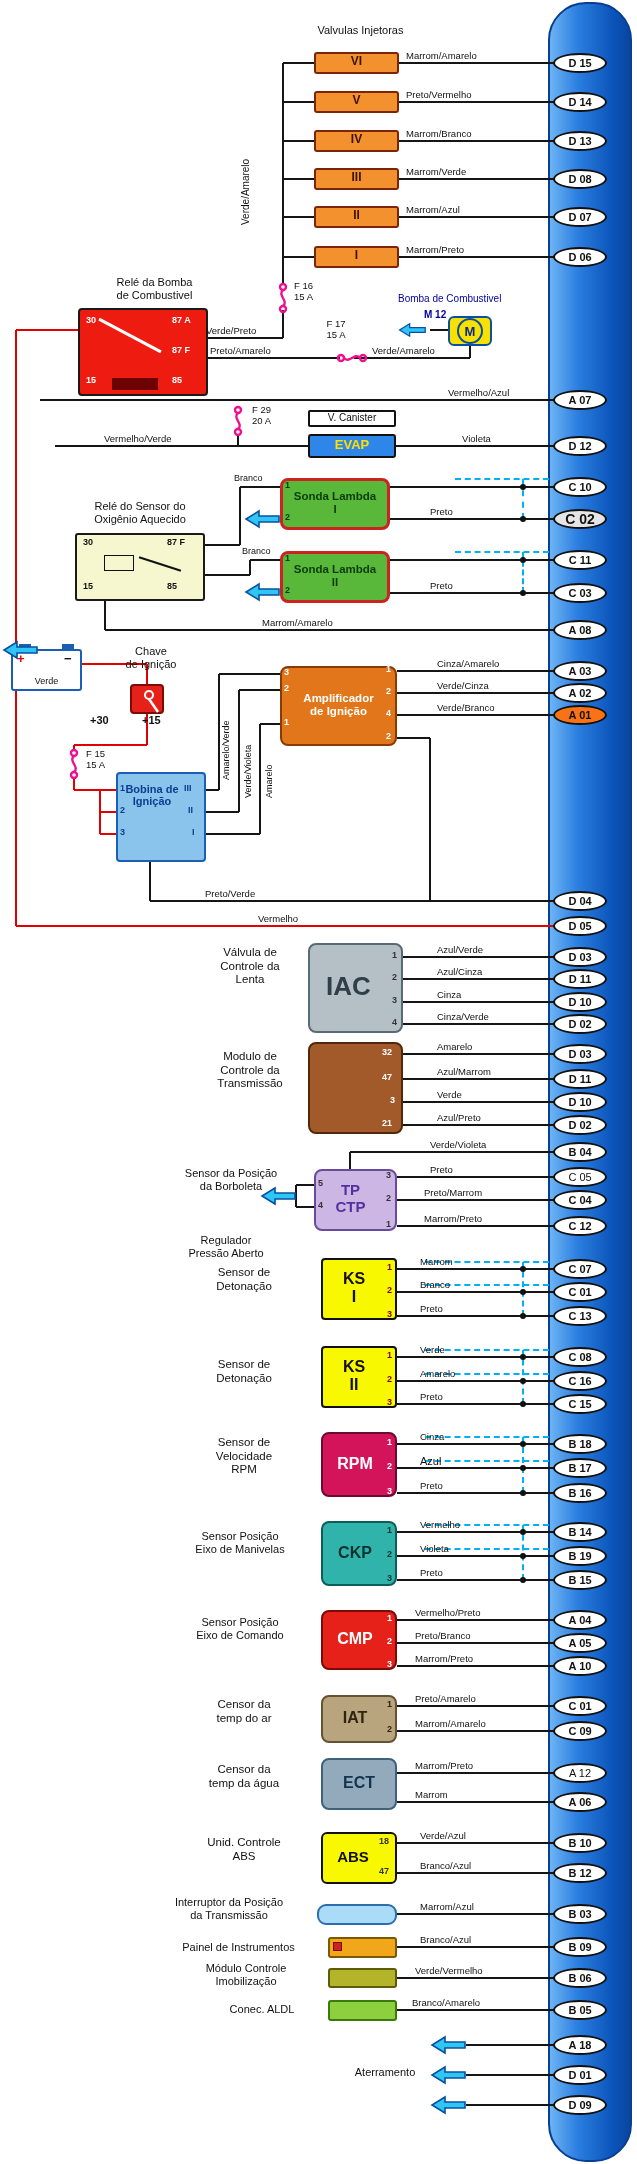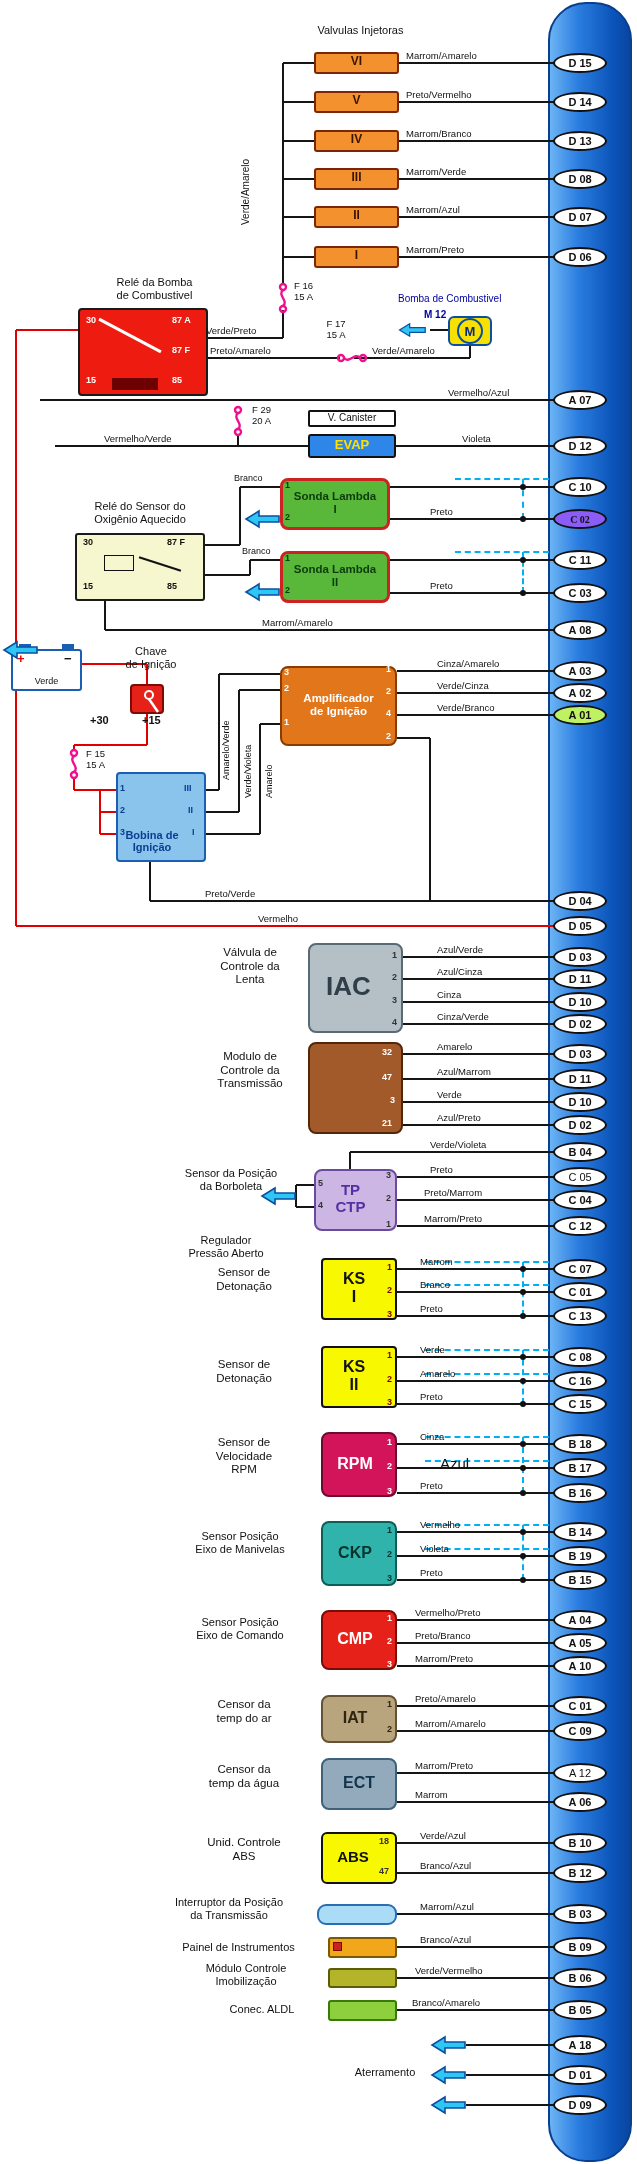--- a/index.html
+++ b/index.html
@@ -87,38 +87,38 @@
     <div style="left: 40px; top: 399px; width: 517px; height: 2px; background: rgb(21, 21, 21); z-index: 1;"></div>
     <div style="left: 448px; top: 387px; font-size: 9.5px; white-space: nowrap; z-index: 4;">Vermelho/Azul</div>
     <div style="left: 553px; top: 390px; width: 54px; height: 20px; background: rgb(255, 255, 255); border: 2px solid rgb(17, 17, 17); border-radius: 50%; display: flex; align-items: center; justify-content: center; font-size: 11px; font-weight: bold; z-index: 5;">A 07</div>
     <div style="left: 396px; top: 445px; width: 161px; height: 2px; background: rgb(21, 21, 21); z-index: 1;"></div>
     <div style="left: 462px; top: 433px; font-size: 9.5px; white-space: nowrap; z-index: 4;">Violeta</div>
     <div style="left: 553px; top: 436px; width: 54px; height: 20px; background: rgb(255, 255, 255); border: 2px solid rgb(17, 17, 17); border-radius: 50%; display: flex; align-items: center; justify-content: center; font-size: 11px; font-weight: bold; z-index: 5;">D 12</div>
     <div style="left: 390px; top: 486px; width: 167px; height: 2px; background: rgb(21, 21, 21); z-index: 1;"></div>
     <div style="left: 553px; top: 477px; width: 54px; height: 20px; background: rgb(255, 255, 255); border: 2px solid rgb(17, 17, 17); border-radius: 50%; display: flex; align-items: center; justify-content: center; font-size: 11px; font-weight: bold; z-index: 5;">C 10</div>
     <div style="left: 390px; top: 518px; width: 167px; height: 2px; background: rgb(21, 21, 21); z-index: 1;"></div>
     <div style="left: 430px; top: 506px; font-size: 9.5px; white-space: nowrap; z-index: 4;">Preto</div>
-    <div style="left: 553px; top: 509px; width: 54px; height: 20px; background: #8b5cf6; border: 2px solid rgb(17, 17, 17); border-radius: 50%; display: flex; align-items: center; justify-content: center; font-size: 10px; font-weight: bold; z-index: 5; font-family: Liberation Serif, serif;">C 02</div>
+    <div style="left: 553px; top: 509px; width: 54px; height: 20px; background: #e5e5e5; border: 2px solid rgb(17, 17, 17); border-radius: 50%; display: flex; align-items: center; justify-content: center; font-size: 14px; font-weight: bold; z-index: 5;">C 02</div>
     <div style="left: 390px; top: 559px; width: 167px; height: 2px; background: rgb(21, 21, 21); z-index: 1;"></div>
     <div style="left: 553px; top: 550px; width: 54px; height: 20px; background: rgb(255, 255, 255); border: 2px solid rgb(17, 17, 17); border-radius: 50%; display: flex; align-items: center; justify-content: center; font-size: 11px; font-weight: bold; z-index: 5;">C 11</div>
     <div style="left: 390px; top: 592px; width: 167px; height: 2px; background: rgb(21, 21, 21); z-index: 1;"></div>
     <div style="left: 430px; top: 580px; font-size: 9.5px; white-space: nowrap; z-index: 4;">Preto</div>
     <div style="left: 553px; top: 583px; width: 54px; height: 20px; background: rgb(255, 255, 255); border: 2px solid rgb(17, 17, 17); border-radius: 50%; display: flex; align-items: center; justify-content: center; font-size: 11px; font-weight: bold; z-index: 5;">C 03</div>
     <div style="left: 105px; top: 629px; width: 452px; height: 2px; background: rgb(21, 21, 21); z-index: 1;"></div>
     <div style="left: 262px; top: 617px; font-size: 9.5px; white-space: nowrap; z-index: 4;">Marrom/Amarelo</div>
     <div style="left: 553px; top: 620px; width: 54px; height: 20px; background: rgb(255, 255, 255); border: 2px solid rgb(17, 17, 17); border-radius: 50%; display: flex; align-items: center; justify-content: center; font-size: 11px; font-weight: bold; z-index: 5;">A 08</div>
     <div style="left: 397px; top: 670px; width: 160px; height: 2px; background: rgb(21, 21, 21); z-index: 1;"></div>
     <div style="left: 437px; top: 658px; font-size: 9.5px; white-space: nowrap; z-index: 4;">Cinza/Amarelo</div>
     <div style="left: 553px; top: 661px; width: 54px; height: 20px; background: rgb(255, 255, 255); border: 2px solid rgb(17, 17, 17); border-radius: 50%; display: flex; align-items: center; justify-content: center; font-size: 11px; font-weight: bold; z-index: 5;">A 03</div>
     <div style="left: 397px; top: 692px; width: 160px; height: 2px; background: rgb(21, 21, 21); z-index: 1;"></div>
     <div style="left: 437px; top: 680px; font-size: 9.5px; white-space: nowrap; z-index: 4;">Verde/Cinza</div>
     <div style="left: 553px; top: 683px; width: 54px; height: 20px; background: rgb(255, 255, 255); border: 2px solid rgb(17, 17, 17); border-radius: 50%; display: flex; align-items: center; justify-content: center; font-size: 11px; font-weight: bold; z-index: 5;">A 02</div>
     <div style="left: 397px; top: 714px; width: 160px; height: 2px; background: rgb(21, 21, 21); z-index: 1;"></div>
     <div style="left: 437px; top: 702px; font-size: 9.5px; white-space: nowrap; z-index: 4;">Verde/Branco</div>
-    <div style="left: 553px; top: 705px; width: 54px; height: 20px; background: #bef264; border: 2px solid rgb(17, 17, 17); border-radius: 50%; display: flex; align-items: center; justify-content: center; font-size: 11px; font-weight: bold; z-index: 5;">A 01</div>
+    <div style="left: 553px; top: 705px; width: 54px; height: 20px; background: #f97316; border: 2px solid rgb(17, 17, 17); border-radius: 50%; display: flex; align-items: center; justify-content: center; font-size: 11px; font-weight: bold; z-index: 5;">A 01</div>
     <div style="left: 150px; top: 900px; width: 407px; height: 2px; background: rgb(21, 21, 21); z-index: 1;"></div>
     <div style="left: 205px; top: 888px; font-size: 9.5px; white-space: nowrap; z-index: 4;">Preto/Verde</div>
     <div style="left: 553px; top: 891px; width: 54px; height: 20px; background: rgb(255, 255, 255); border: 2px solid rgb(17, 17, 17); border-radius: 50%; display: flex; align-items: center; justify-content: center; font-size: 11px; font-weight: bold; z-index: 5;">D 04</div>
     <div style="left: 16px; top: 925px; width: 541px; height: 2px; background: rgb(225, 0, 0); z-index: 1;"></div>
     <div style="left: 258px; top: 913px; font-size: 9.5px; white-space: nowrap; z-index: 4;">Vermelho</div>
     <div style="left: 553px; top: 916px; width: 54px; height: 20px; background: rgb(255, 255, 255); border: 2px solid rgb(17, 17, 17); border-radius: 50%; display: flex; align-items: center; justify-content: center; font-size: 11px; font-weight: bold; z-index: 5;">D 05</div>
     <div style="left: 403px; top: 956px; width: 154px; height: 2px; background: rgb(21, 21, 21); z-index: 1;"></div>
     <div style="left: 437px; top: 944px; font-size: 9.5px; white-space: nowrap; z-index: 4;">Azul/Verde</div>
     <div style="left: 553px; top: 947px; width: 54px; height: 20px; background: rgb(255, 255, 255); border: 2px solid rgb(17, 17, 17); border-radius: 50%; display: flex; align-items: center; justify-content: center; font-size: 11px; font-weight: bold; z-index: 5;">D 03</div>
     <div style="left: 403px; top: 978px; width: 154px; height: 2px; background: rgb(21, 21, 21); z-index: 1;"></div>
@@ -169,21 +169,21 @@
     <div style="left: 397px; top: 1380px; width: 160px; height: 2px; background: rgb(21, 21, 21); z-index: 1;"></div>
     <div style="left: 420px; top: 1368px; font-size: 9.5px; white-space: nowrap; z-index: 4;">Amarelo</div>
     <div style="left: 553px; top: 1371px; width: 54px; height: 20px; background: rgb(255, 255, 255); border: 2px solid rgb(17, 17, 17); border-radius: 50%; display: flex; align-items: center; justify-content: center; font-size: 11px; font-weight: bold; z-index: 5;">C 16</div>
     <div style="left: 397px; top: 1403px; width: 160px; height: 2px; background: rgb(21, 21, 21); z-index: 1;"></div>
     <div style="left: 420px; top: 1391px; font-size: 9.5px; white-space: nowrap; z-index: 4;">Preto</div>
     <div style="left: 553px; top: 1394px; width: 54px; height: 20px; background: rgb(255, 255, 255); border: 2px solid rgb(17, 17, 17); border-radius: 50%; display: flex; align-items: center; justify-content: center; font-size: 11px; font-weight: bold; z-index: 5;">C 15</div>
     <div style="left: 397px; top: 1443px; width: 160px; height: 2px; background: rgb(21, 21, 21); z-index: 1;"></div>
     <div style="left: 420px; top: 1431px; font-size: 9.5px; white-space: nowrap; z-index: 4;">Cinza</div>
     <div style="left: 553px; top: 1434px; width: 54px; height: 20px; background: rgb(255, 255, 255); border: 2px solid rgb(17, 17, 17); border-radius: 50%; display: flex; align-items: center; justify-content: center; font-size: 11px; font-weight: bold; z-index: 5;">B 18</div>
     <div style="left: 397px; top: 1467px; width: 160px; height: 2px; background: rgb(21, 21, 21); z-index: 1;"></div>
-    <div style="left: 420px; top: 1455px; font-size: 15px; white-space: nowrap; z-index: 4; margin-left: 20px;">Azul</div>
+    <div style="left: 420px; top: 1455px; font-size: 11px; white-space: nowrap; z-index: 4;">Azul</div>
     <div style="left: 553px; top: 1458px; width: 54px; height: 20px; background: rgb(255, 255, 255); border: 2px solid rgb(17, 17, 17); border-radius: 50%; display: flex; align-items: center; justify-content: center; font-size: 11px; font-weight: bold; z-index: 5;">B 17</div>
     <div style="left: 397px; top: 1492px; width: 160px; height: 2px; background: rgb(21, 21, 21); z-index: 1;"></div>
     <div style="left: 420px; top: 1480px; font-size: 9.5px; white-space: nowrap; z-index: 4;">Preto</div>
     <div style="left: 553px; top: 1483px; width: 54px; height: 20px; background: rgb(255, 255, 255); border: 2px solid rgb(17, 17, 17); border-radius: 50%; display: flex; align-items: center; justify-content: center; font-size: 11px; font-weight: bold; z-index: 5;">B 16</div>
     <div style="left: 397px; top: 1531px; width: 160px; height: 2px; background: rgb(21, 21, 21); z-index: 1;"></div>
     <div style="left: 420px; top: 1519px; font-size: 9.5px; white-space: nowrap; z-index: 4;">Vermelho</div>
     <div style="left: 553px; top: 1522px; width: 54px; height: 20px; background: rgb(255, 255, 255); border: 2px solid rgb(17, 17, 17); border-radius: 50%; display: flex; align-items: center; justify-content: center; font-size: 11px; font-weight: bold; z-index: 5;">B 14</div>
     <div style="left: 397px; top: 1555px; width: 160px; height: 2px; background: rgb(21, 21, 21); z-index: 1;"></div>
     <div style="left: 420px; top: 1543px; font-size: 9.5px; white-space: nowrap; z-index: 4;">Violeta</div>
     <div style="left: 553px; top: 1546px; width: 54px; height: 20px; background: rgb(255, 255, 255); border: 2px solid rgb(17, 17, 17); border-radius: 50%; display: flex; align-items: center; justify-content: center; font-size: 11px; font-weight: bold; z-index: 5;">B 19</div>
@@ -296,21 +296,21 @@
     <div style="left: 280px; width: 117px; top: 692.12px; text-align: center; white-space: pre-line; font-size: 11.5px; line-height: 12.88px; font-weight: bold; color: rgb(255, 255, 255); z-index: 4;">Amplificador
 de Ignição</div>
     <div style="left: 284px; top: 667px; font-size: 9px; font-weight: bold; color: rgb(255, 255, 255); white-space: nowrap; z-index: 4;">3</div>
     <div style="left: 284px; top: 683px; font-size: 9px; font-weight: bold; color: rgb(255, 255, 255); white-space: nowrap; z-index: 4;">2</div>
     <div style="left: 284px; top: 717px; font-size: 9px; font-weight: bold; color: rgb(255, 255, 255); white-space: nowrap; z-index: 4;">1</div>
     <div style="left: 386px; top: 664px; font-size: 9px; font-weight: bold; color: rgb(255, 255, 255); white-space: nowrap; z-index: 4;">1</div>
     <div style="left: 386px; top: 686px; font-size: 9px; font-weight: bold; color: rgb(255, 255, 255); white-space: nowrap; z-index: 4;">2</div>
     <div style="left: 386px; top: 708px; font-size: 9px; font-weight: bold; color: rgb(255, 255, 255); white-space: nowrap; z-index: 4;">4</div>
     <div style="left: 386px; top: 731px; font-size: 9px; font-weight: bold; color: rgb(255, 255, 255); white-space: nowrap; z-index: 4;">2</div>
     <div style="left: 116px; top: 772px; width: 90px; height: 90px; background: rgb(138, 196, 236); border: 2px solid rgb(26, 95, 180); border-radius: 4px; z-index: 3;"></div>
-    <div style="left: 116px; width: 72px; top: 829px; text-align: center; white-space: pre-line; font-size: 11px; line-height: 12.32px; font-weight: bold; color: rgb(11, 62, 145); z-index: 4;">Bobina de
+    <div style="left: 116px; width: 72px; top: 783px; text-align: center; white-space: pre-line; font-size: 11px; line-height: 12.32px; font-weight: bold; color: rgb(11, 62, 145); z-index: 4;">Bobina de
 Ignição</div>
     <div style="left: 120px; top: 783px; font-size: 9px; font-weight: bold; color: rgb(11, 62, 145); white-space: nowrap; z-index: 4;">1</div>
     <div style="left: 120px; top: 805px; font-size: 9px; font-weight: bold; color: rgb(11, 62, 145); white-space: nowrap; z-index: 4;">2</div>
     <div style="left: 120px; top: 827px; font-size: 9px; font-weight: bold; color: rgb(11, 62, 145); white-space: nowrap; z-index: 4;">3</div>
     <div style="left: 184px; top: 783px; font-size: 9px; font-weight: bold; color: rgb(11, 62, 145); white-space: nowrap; z-index: 4;">III</div>
     <div style="left: 188px; top: 805px; font-size: 9px; font-weight: bold; color: rgb(11, 62, 145); white-space: nowrap; z-index: 4;">II</div>
     <div style="left: 192px; top: 827px; font-size: 9px; font-weight: bold; color: rgb(11, 62, 145); white-space: nowrap; z-index: 4;">I</div>
     <div style="left: 308px; top: 943px; width: 95px; height: 90px; background: rgb(180, 191, 198); border: 2px solid rgb(90, 106, 116); border-radius: 8px; z-index: 3;"></div>
     <div style="left: 308px; width: 81px; top: 972.44px; text-align: center; white-space: pre-line; font-size: 26px; line-height: 29.12px; font-weight: bold; color: rgb(47, 62, 72); z-index: 4;">IAC</div>
     <div style="left: 392px; top: 950px; font-size: 9px; font-weight: bold; color: rgb(51, 51, 51); white-space: nowrap; z-index: 4;">1</div>

